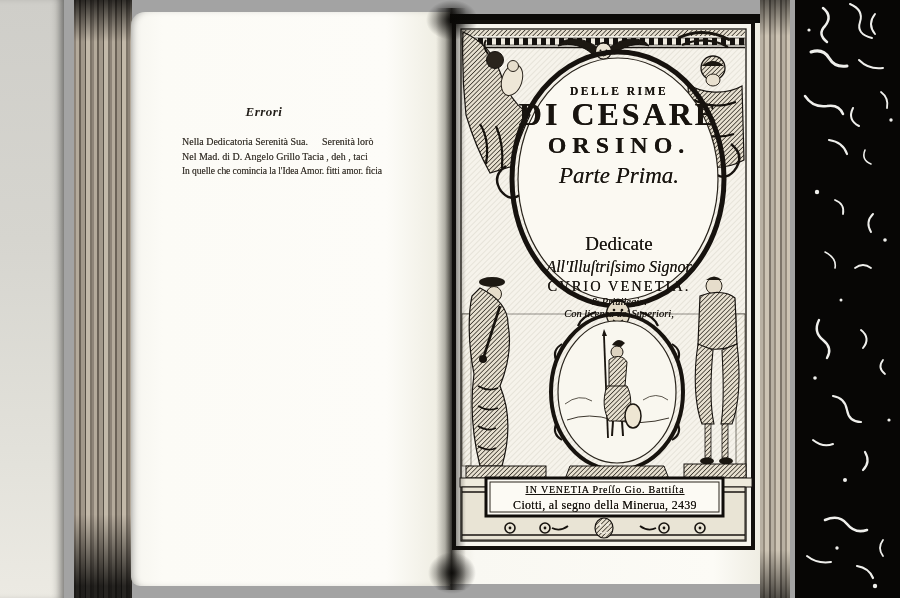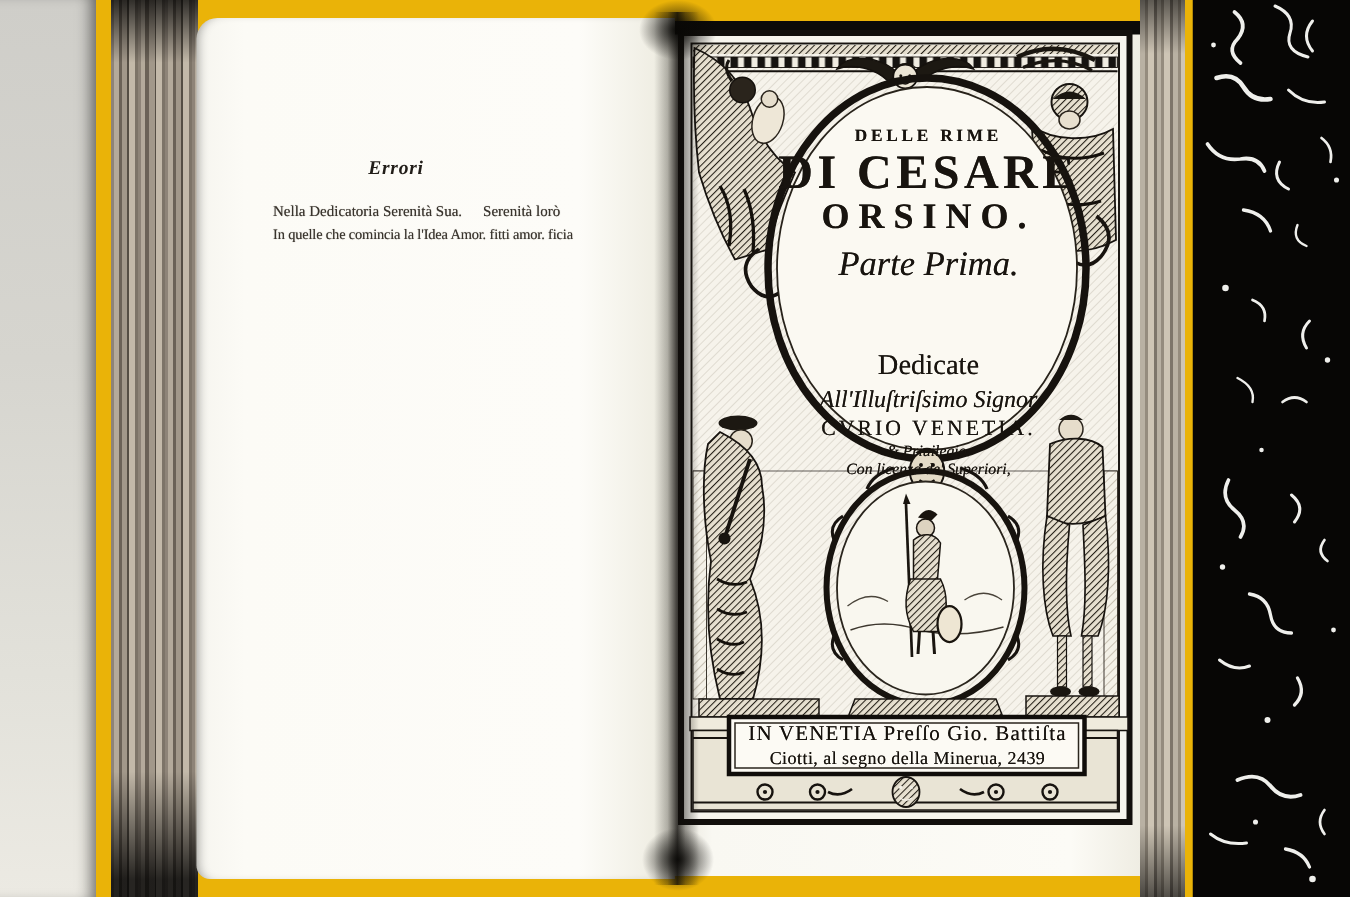--- a/index.html
+++ b/index.html
@@ -1,16 +1,16 @@
 <!DOCTYPE html>
 <html><head>
 <meta charset="utf-8">
 <style>
   html,body{margin:0;padding:0;background:#000;}
-  .photo{position:relative;width:900px;height:598px;background:#eab308;overflow:hidden;
+  .photo{position:relative;width:900px;height:598px;background:#a3a3a3;overflow:hidden;
          font-family:"Liberation Serif","DejaVu Serif",serif;}
   .abs{position:absolute;}
 
   
   .backdrop{left:0;top:0;width:64px;height:598px;
     background:linear-gradient(180deg,#cfcec9 0%,#d6d5cf 40%,#e2e1da 75%,#eceae3 100%);
     box-shadow:inset -9px 0 10px -6px rgba(0,0,0,.55);}
 
   
   .page-edges{left:74px;top:0;width:58px;height:598px;
@@ -58,21 +58,21 @@
   .tt-author2{font-size:24px;font-weight:bold;letter-spacing:6px;line-height:29px;}
   .tt-part{font-size:23px;font-style:italic;line-height:31px;}
   .tt-dedicate{font-size:19px;line-height:25px;margin-top:40px;}
   .tt-dedto{font-size:16px;font-style:italic;line-height:21px;}
   .tt-dedicatee{font-size:14.5px;letter-spacing:2px;line-height:19px;}
   .tt-lic{font-size:10.5px;font-style:italic;line-height:12px;}
 
   
   .imprint{left:489px;top:482px;width:232px;text-align:center;color:#15110c;
     text-shadow:0 0 .4px rgba(25,20,14,.8);}
-  .im1{font-size:14px;letter-spacing:.8px;line-height:16px;}
+  .im1{font-size:10px;letter-spacing:.8px;line-height:16px;text-decoration:underline;}
   .im2{font-size:12px;letter-spacing:.3px;line-height:15px;}
 
   svg{display:block;}
 </style>
 </head>
 <body>
 
 <div class="photo">
 
   <div class="abs backdrop"></div>
@@ -250,20 +250,21 @@
   <div class="abs imprint">
     <div class="im1">IN VENETIA  Preſſo Gio. Battiſta</div>
     <div class="im2">Ciotti, al segno della Minerua, 2439</div>
   </div>
 
   <div class="abs errata-heading">Errori</div>
   <div class="abs errata">
     <div class="l1">
       <span>Nella Dedicatoria Serenità Sua.</span><span class="gap"></span><span>Serenità lorò</span>
     </div>
+    <div class="l2">Nel Mad. di D. Angelo Grillo Tacia , deh , taci</div>
     <div class="l4">In quelle che comincia la l'Idea Amor. fitti amor. ficia</div>
   </div>
 
   <div class="abs gutter"></div>
   <div class="abs gutter-top"></div>
   <div class="abs gutter-bottom"></div>
 
   <div class="abs fore-edge"></div>
   <svg class="abs" style="left:795px;top:0;" width="105" height="598" viewBox="0 0 105 598">
     <rect width="105" height="598" fill="#070605"></rect>

